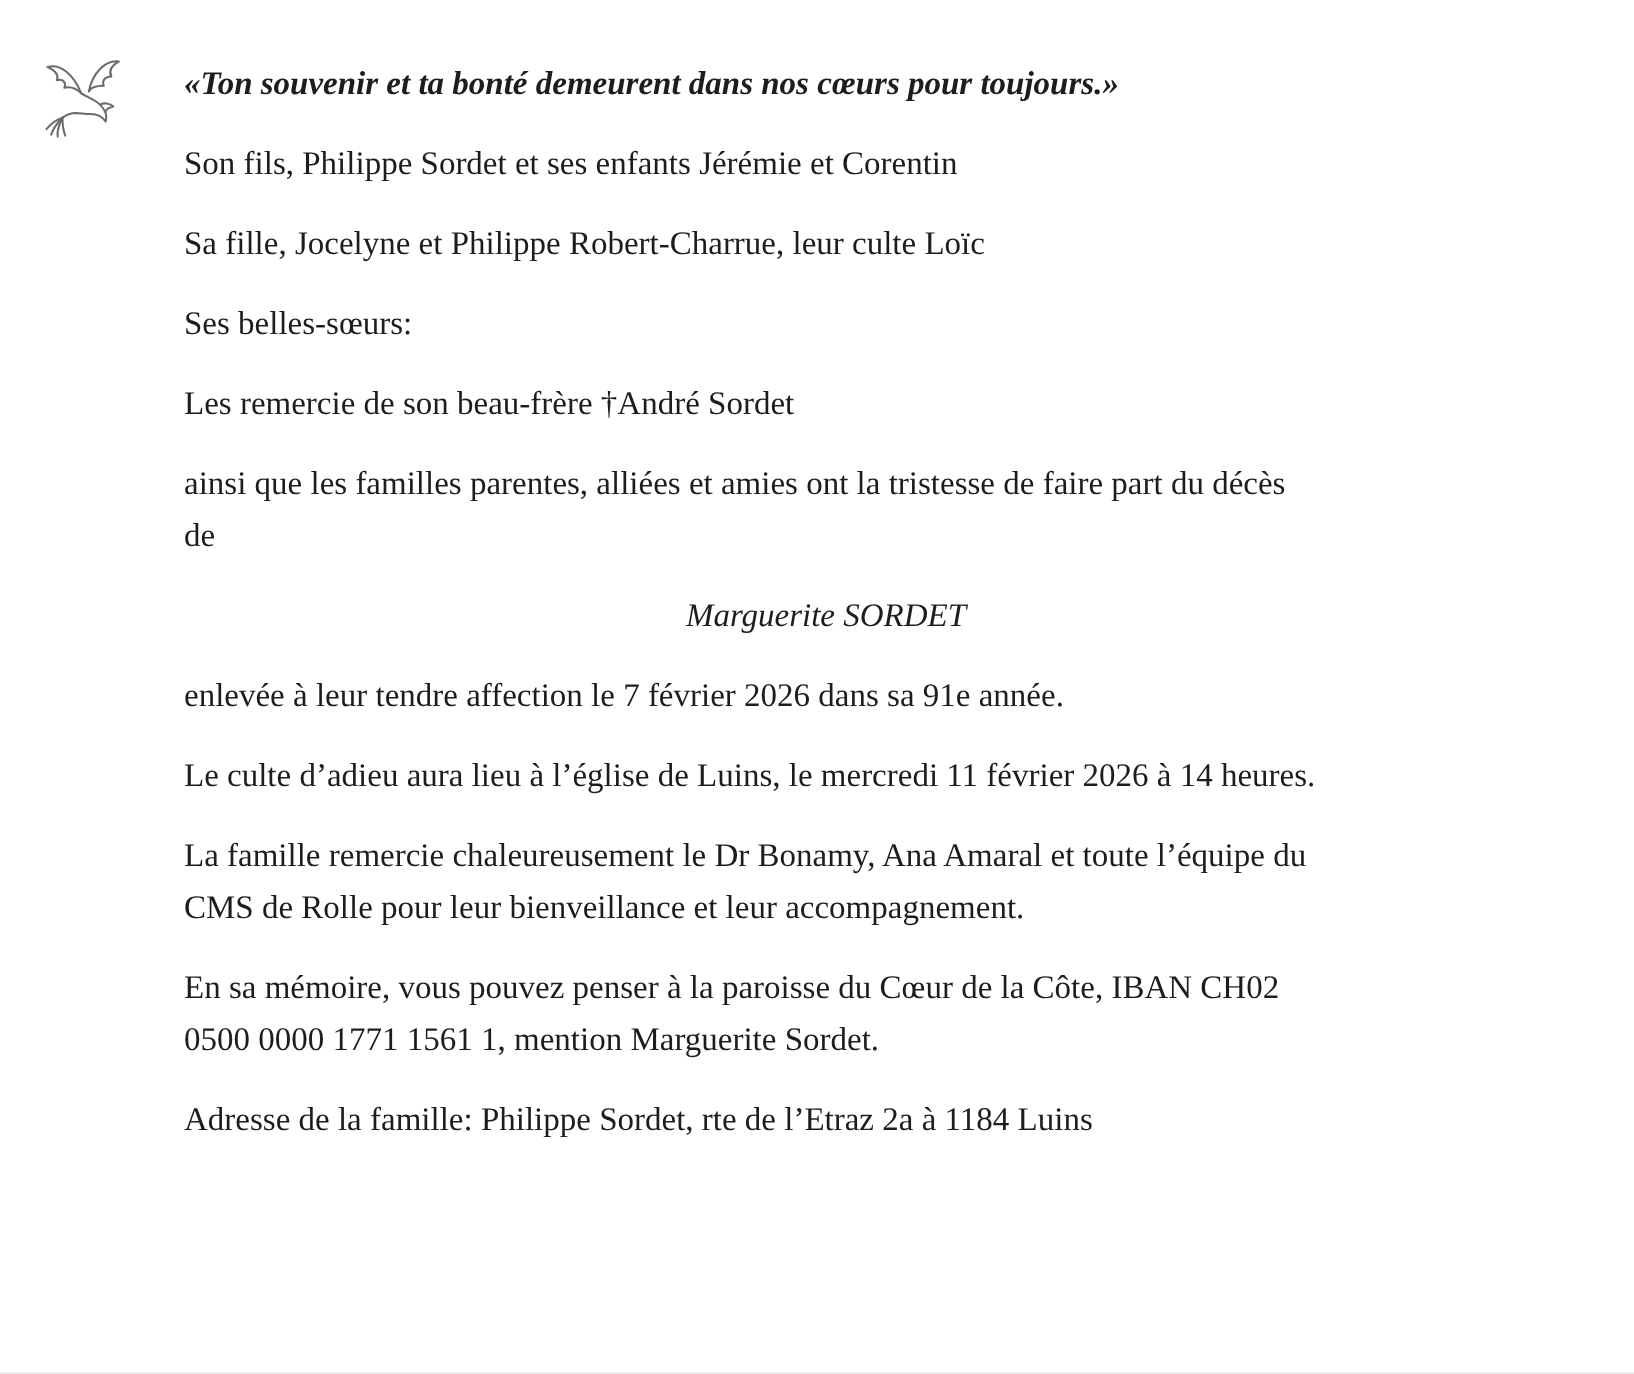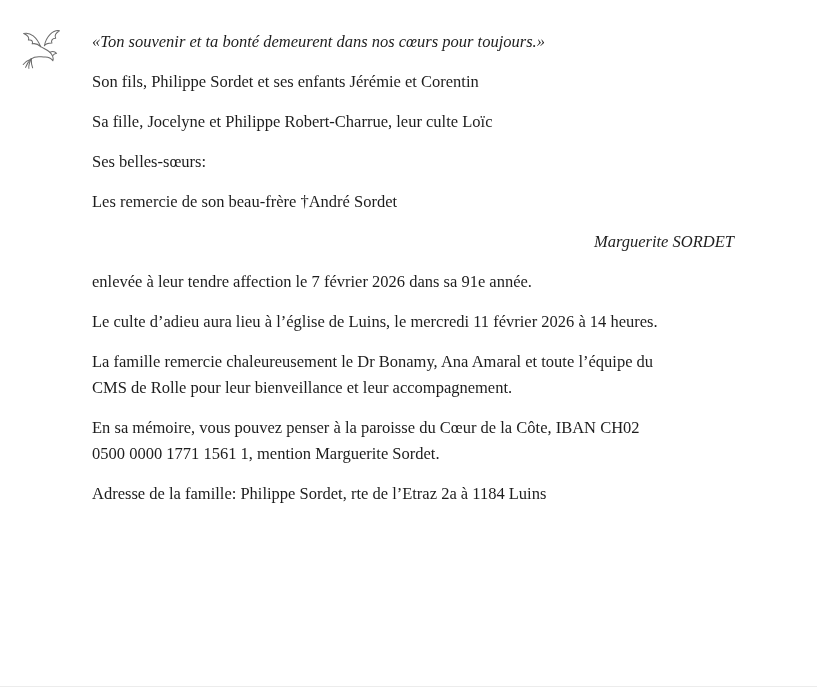--- a/index.html
+++ b/index.html
@@ -26,24 +26,25 @@
     color: #1d1d1d;
     font-size: 16.5px;
     line-height: 26px;
   }
   .para {
     margin: 0 0 14px 0;
     white-space: pre-line;
   }
   .quote {
     font-style: italic;
+    font-weight: bold;
   }
   .deceased {
     font-style: italic;
-    text-align: right;
+    text-align: center;
   }
 </style>
 </head>
 <body>
 
 <div class="notice">
 
   <span class="dove">
     <svg viewBox="0 0 50 50" width="47" height="47" xmlns="http://www.w3.org/2000/svg">
       <g fill="none" stroke="#6b6b6b" stroke-width="1.1" stroke-linecap="round" stroke-linejoin="round">
@@ -60,20 +61,22 @@
   </span>
 
   <div class="text-col">
     <p class="para quote">«Ton souvenir et ta bonté demeurent dans nos cœurs pour toujours.»</p>
 
     <p class="para">Son fils, Philippe Sordet et ses enfants Jérémie et Corentin</p>
     <p class="para">Sa fille, Jocelyne et Philippe Robert-Charrue, leur culte Loïc</p>
     <p class="para">Ses belles-sœurs:</p>
     <p class="para">Les remercie de son beau-frère †André Sordet</p>
 
+    <p class="para">ainsi que les familles parentes, alliées et amies ont la tristesse de faire part du décès
+de</p>
 
     <p class="para deceased">Marguerite SORDET</p>
 
     <p class="para">enlevée à leur tendre affection le 7 février 2026 dans sa 91e année.</p>
     <p class="para">Le culte d’adieu aura lieu à l’église de Luins, le mercredi 11 février 2026 à 14 heures.</p>
     <p class="para">La famille remercie chaleureusement le Dr Bonamy, Ana Amaral et toute l’équipe du
 CMS de Rolle pour leur bienveillance et leur accompagnement.</p>
     <p class="para">En sa mémoire, vous pouvez penser à la paroisse du Cœur de la Côte, IBAN CH02
 0500 0000 1771 1561 1, mention Marguerite Sordet.</p>
     <p class="para">Adresse de la famille: Philippe Sordet, rte de l’Etraz 2a à 1184 Luins</p>

